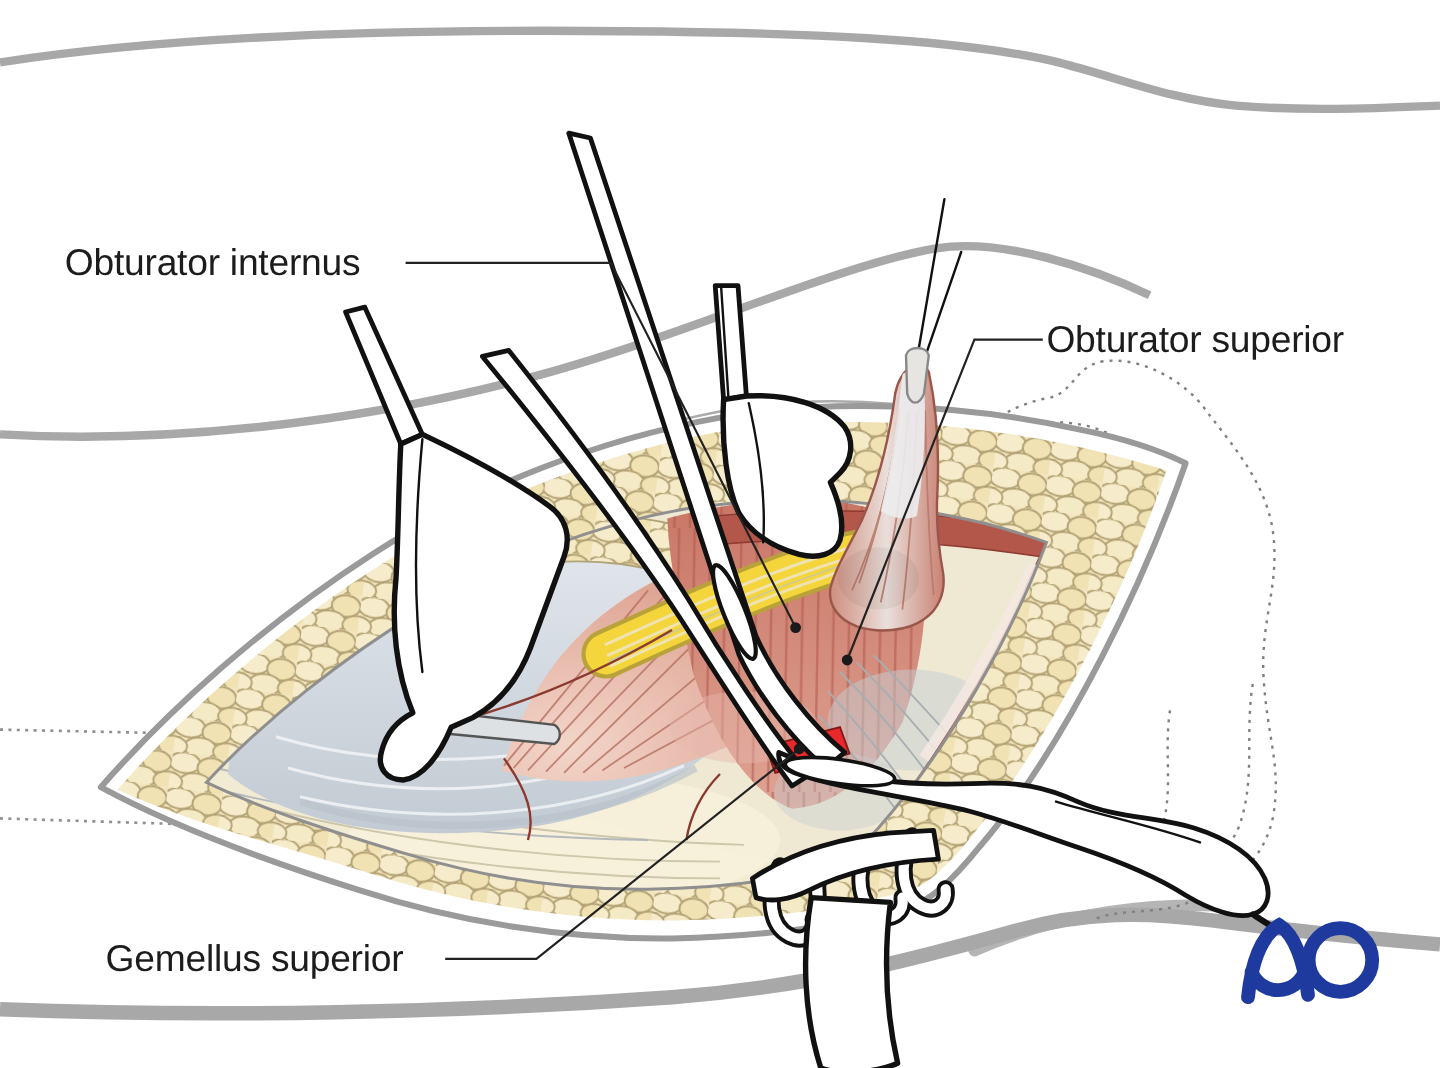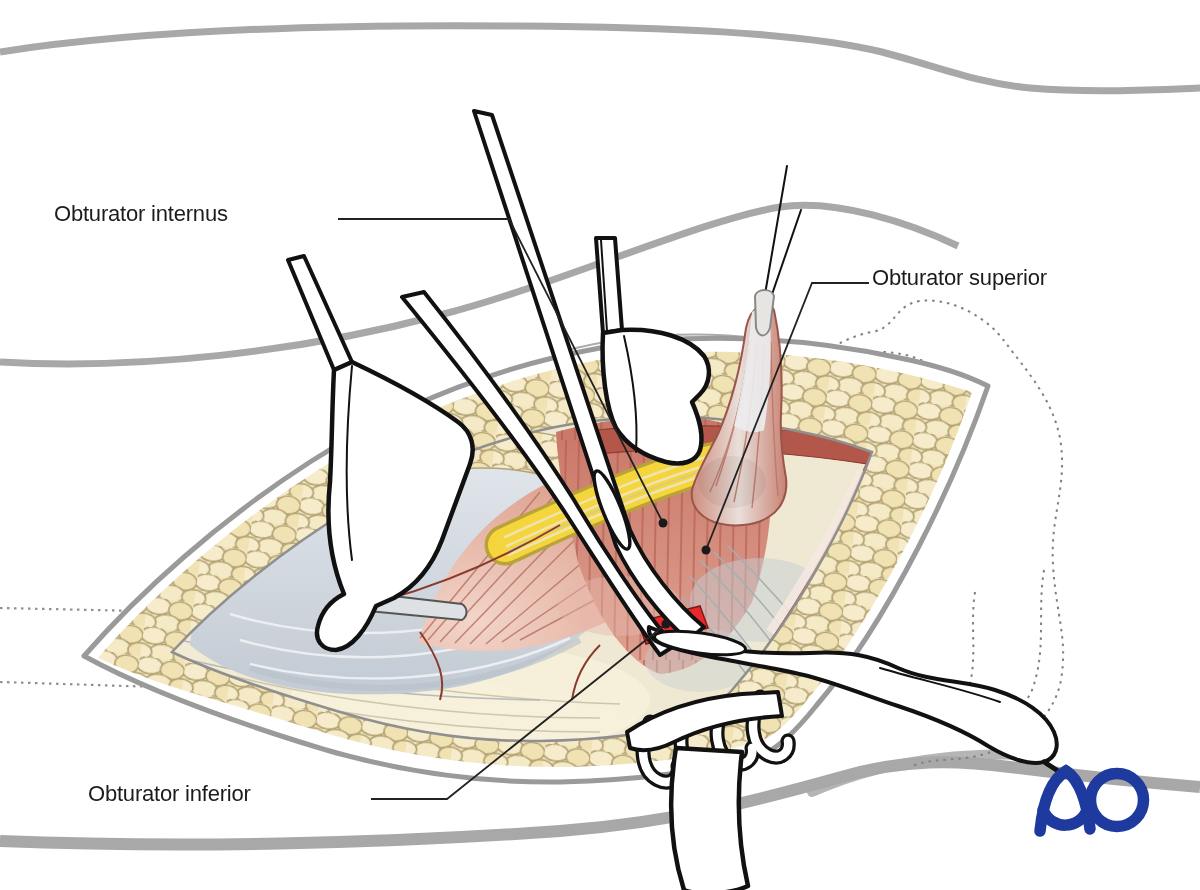--- a/index.html
+++ b/index.html
@@ -1,19 +1,19 @@
 <!DOCTYPE html>
 <html><head>
 <meta charset="utf-8">
 <style>
   html,body{margin:0;padding:0;background:#ffffff;}
   #stage{position:relative;width:1200px;height:890px;overflow:hidden;background:#fff;
          font-family:"Liberation Sans", sans-serif;}
   #art{position:absolute;left:0;top:0;}
-  .anat-label{position:absolute;font-size:22px;letter-spacing:-0.2px;color:#1c1c1c;
+  .anat-label{position:absolute;font-size:31px;letter-spacing:-0.2px;color:#1c1c1c;
               white-space:nowrap;line-height:1;}
 </style>
 </head>
 <body>
 
 <div id="stage">
 
 <svg id="art" width="1200" height="890" viewBox="0 0 1200 890">
 <defs>
   <pattern id="fatp" width="46" height="30" patternUnits="userSpaceOnUse" patternTransform="rotate(8)">
@@ -245,14 +245,14 @@
 
 <g fill="none" stroke="#1E3A9F" stroke-width="11.5" stroke-linecap="round" aria-label="AO">
   <path d="M1040,831 C1043,802 1051,780 1066,771 C1079,779 1087,802 1090,829"></path>
   <path d="M1043,810 C1051,830 1080,831 1088,808"></path>
   <circle cx="1117" cy="800" r="26.5"></circle>
 </g>
 </svg>
 
 <div class="anat-label" style="left:54px;top:203px;">Obturator internus</div>
 <div class="anat-label" style="left:872px;top:267px;">Obturator superior</div>
-<div class="anat-label" style="left:88px;top:783px;">Obturator inferior</div>
+<div class="anat-label" style="left:88px;top:783px;">Gemellus superior</div>
 </div>
 
 </body></html>

